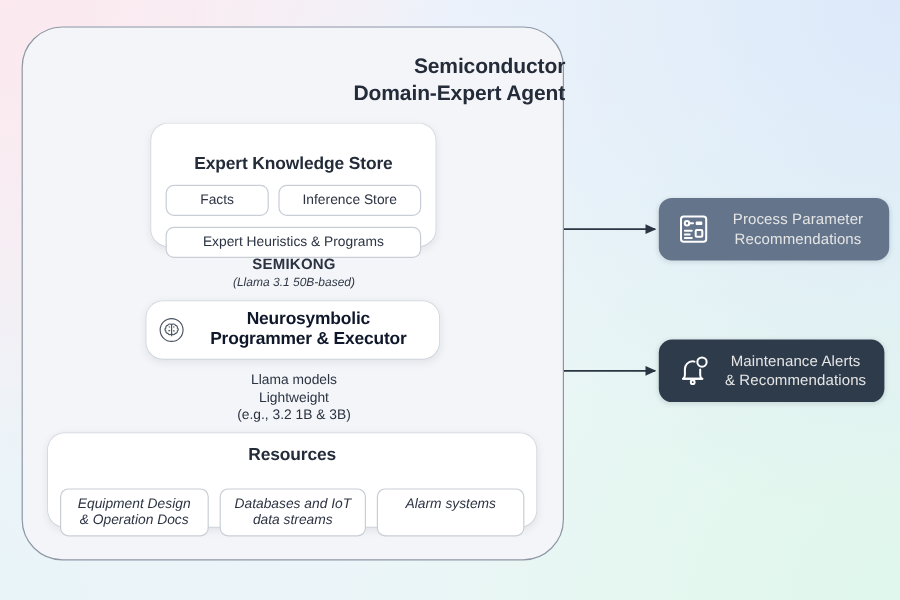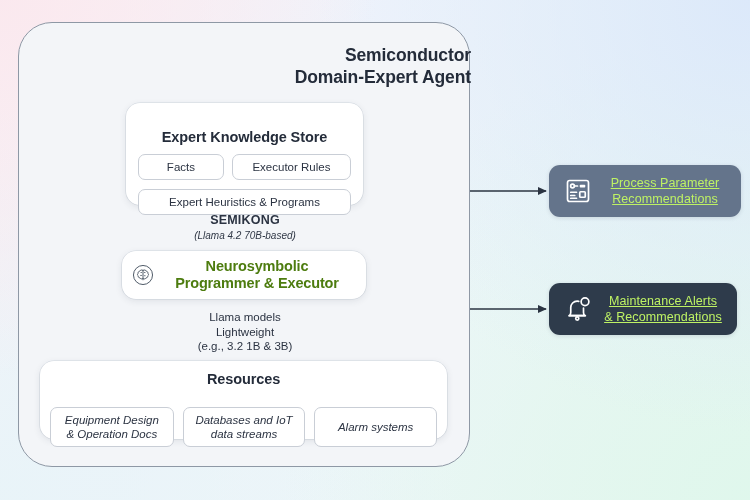--- a/index.html
+++ b/index.html
@@ -104,39 +104,39 @@
     height: 48px;
     display: flex;
     align-items: center;
     padding-left: 10px;
   }
   #neuro-card .neuro-label {
     flex: 1;
     text-align: center;
     font-size: 14.5px;
     font-weight: bold;
-    color: #4d7c0f;
+    color: #0f172a;
     line-height: 17px;
     letter-spacing: -0.15px;
     padding-right: 6px;
   }
   .brain-icon { width: 22px; height: 22px; flex: 0 0 22px; }
 
   
   #resources {
     left: 40px;
     top: 361px;
     width: 407px;
     height: 78px;
   }
   #resources .card-title { margin-top: 10px; }
   #resources .pill-row { gap: 9px; margin-top: 20px; padding: 0 10px; font-style: italic; }
   #pill-equipment { width: 125px; }
   #pill-databases { width: 124px; }
-  #pill-alarm     { width: 124px; display:flex; align-items:center; justify-content:center; }
+  #pill-alarm     { width: 124px; display:flex; align-items:flex-start; justify-content:center; }
 
   
   .conn-label {
     position: absolute;
     text-align: center;
     color: #2b3342;
   }
   #semikong-label {
     left: 180px;
     top: 213px;
@@ -169,26 +169,25 @@
     display: flex;
     align-items: center;
     padding-left: 14px;
     box-sizing: border-box;
     box-shadow: 0 1px 4px rgba(40,50,70,0.14);
   }
   .out-icon { width: 30px; height: 30px; flex: 0 0 30px; }
   .out-text {
     flex: 1;
     text-align: center;
-    color: #bef264;
+    color: #e5e5e5;
     font-size: 12.5px;
     line-height: 16px;
     padding: 0 6px 0 2px;
     letter-spacing: 0.1px;
-    text-decoration: underline;
   }
   #out-process {
     left: 549px;
     top: 165px;
     width: 192px;
     height: 52px;
     background: #64748b;
   }
   #out-maintenance {
     left: 549px;
@@ -235,29 +234,29 @@
     <div class="agent-title">
       <div>Semiconductor</div>
       <div>Domain-Expert Agent</div>
     </div>
   </div>
 
   <div class="card" id="knowledge-store">
     <div class="card-title">Expert Knowledge Store</div>
     <div class="pill-row">
       <div class="pill" id="pill-facts">Facts</div>
-      <div class="pill" id="pill-inference">Executor Rules</div>
+      <div class="pill" id="pill-inference">Inference Store</div>
     </div>
     <div class="pill-row">
       <div class="pill" id="pill-heuristics">Expert Heuristics &amp;  Programs</div>
     </div>
   </div>
 
   <div class="conn-label" id="semikong-label">SEMIKONG</div>
-  <div class="conn-label" id="semikong-sub">(Llama 4.2 70B-based)</div>
+  <div class="conn-label" id="semikong-sub">(Llama 3.1 50B-based)</div>
 
   <div class="card" id="neuro-card">
     <span class="brain-icon">
       <svg viewBox="0 0 24 24" width="22" height="22" fill="none" stroke="#4a5563" stroke-width="1.05">
         <circle cx="12" cy="12" r="10.4"></circle>
         <path d="M12 6.4v11.3"></path>
         <path d="M12 7.2c-.9-1.1-3.1-.8-3.5.6-1.3.1-2.1 1.2-1.7 2.3-1.1.6-1.1 2.2 0 2.8-.3 1.2.6 2.3 1.9 2.2.4 1.3 2.4 1.6 3.3.5"></path>
         <path d="M12 7.2c.9-1.1 3.1-.8 3.5.6 1.3.1 2.1 1.2 1.7 2.3 1.1.6 1.1 2.2 0 2.8.3 1.2-.6 2.3-1.9 2.2-.4 1.3-2.4 1.6-3.3.5"></path>
         <path d="M9.4 9.3h1.3M9.1 12.5h1.6M13.3 9.3h1.3M13.3 12.8h1.4"></path>
       </svg>

